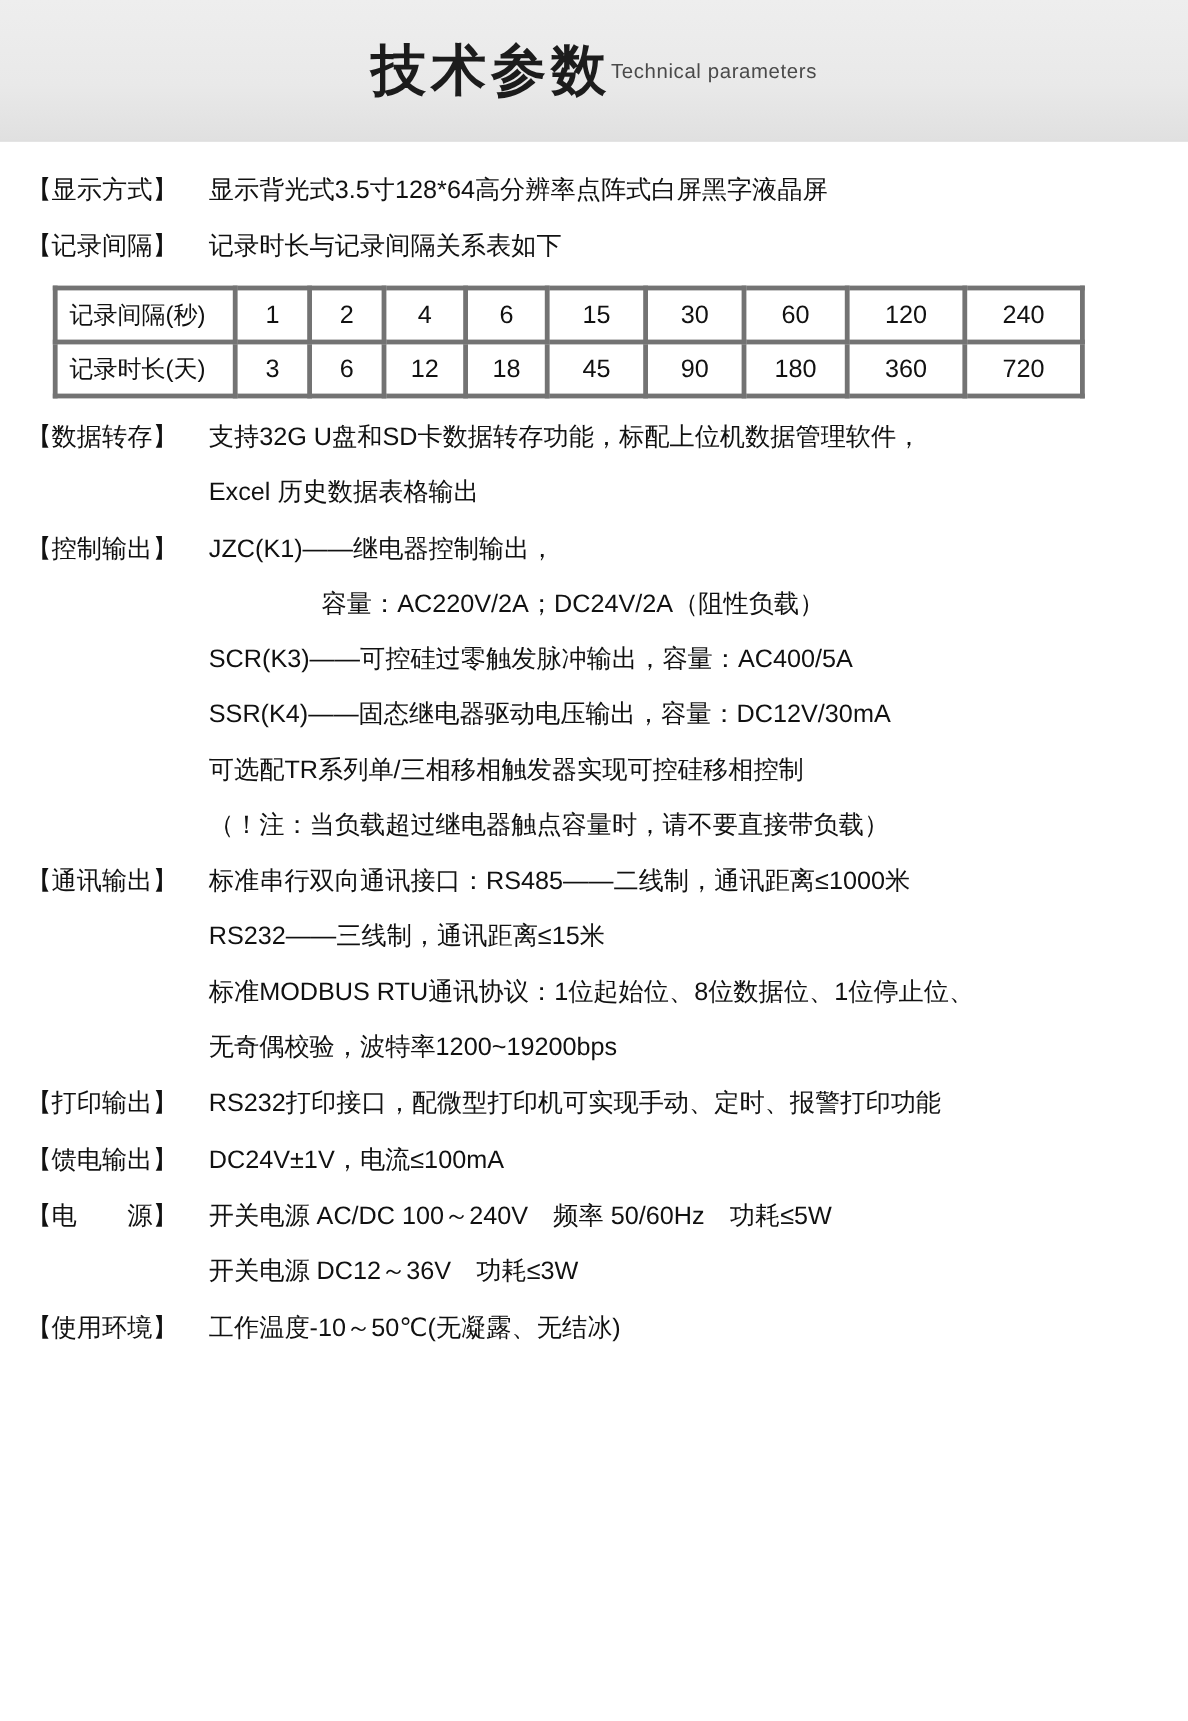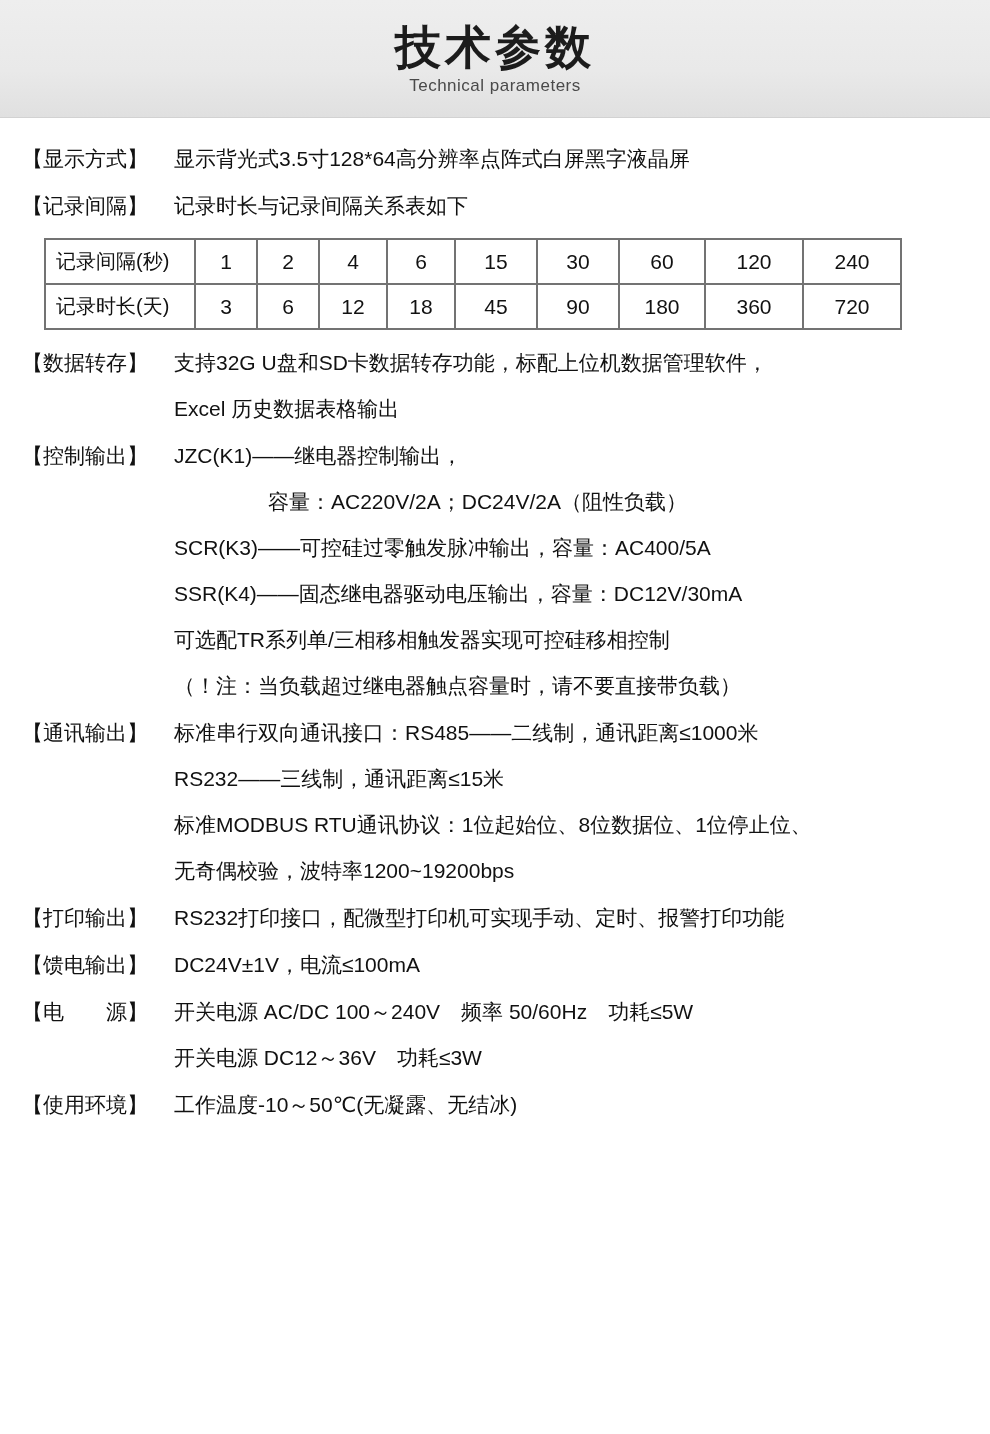--- a/index.html
+++ b/index.html
@@ -13,21 +13,21 @@
     font-family: "Liberation Sans", "DejaVu Sans", sans-serif;
     color: #1a1a1a;
     overflow: hidden;
   }
   .header {
     width: 990px;
     height: 118px;
     background: linear-gradient(to bottom, #eeeeee 0%, #e9e9e9 60%, #e0e0e0 100%);
     border-bottom: 1px solid #d2d2d2;
     display: flex;
-    flex-direction: column;
+    flex-direction: row;
     align-items: center;
     justify-content: center;
     box-sizing: border-box;
   }
   .header-title {
     font-size: 46px;
     font-weight: bold;
     letter-spacing: 4px;
     color: #1c1c1c;
     line-height: 1.15;
@@ -74,21 +74,21 @@
     padding-right: 2px;
   }
   .tbl-wrap {
     margin: 4px 0 18px 22px;
   }
   table.rec {
     border-collapse: collapse;
     table-layout: fixed;
   }
   table.rec td {
-    border: 2px solid #737373;
+    border: 4px solid #737373;
     height: 45px;
     font-size: 21px;
     text-align: center;
     vertical-align: middle;
     padding: 0 6px;
     box-sizing: border-box;
     color: #111;
   }
   table.rec td.head {
     width: 150px;

